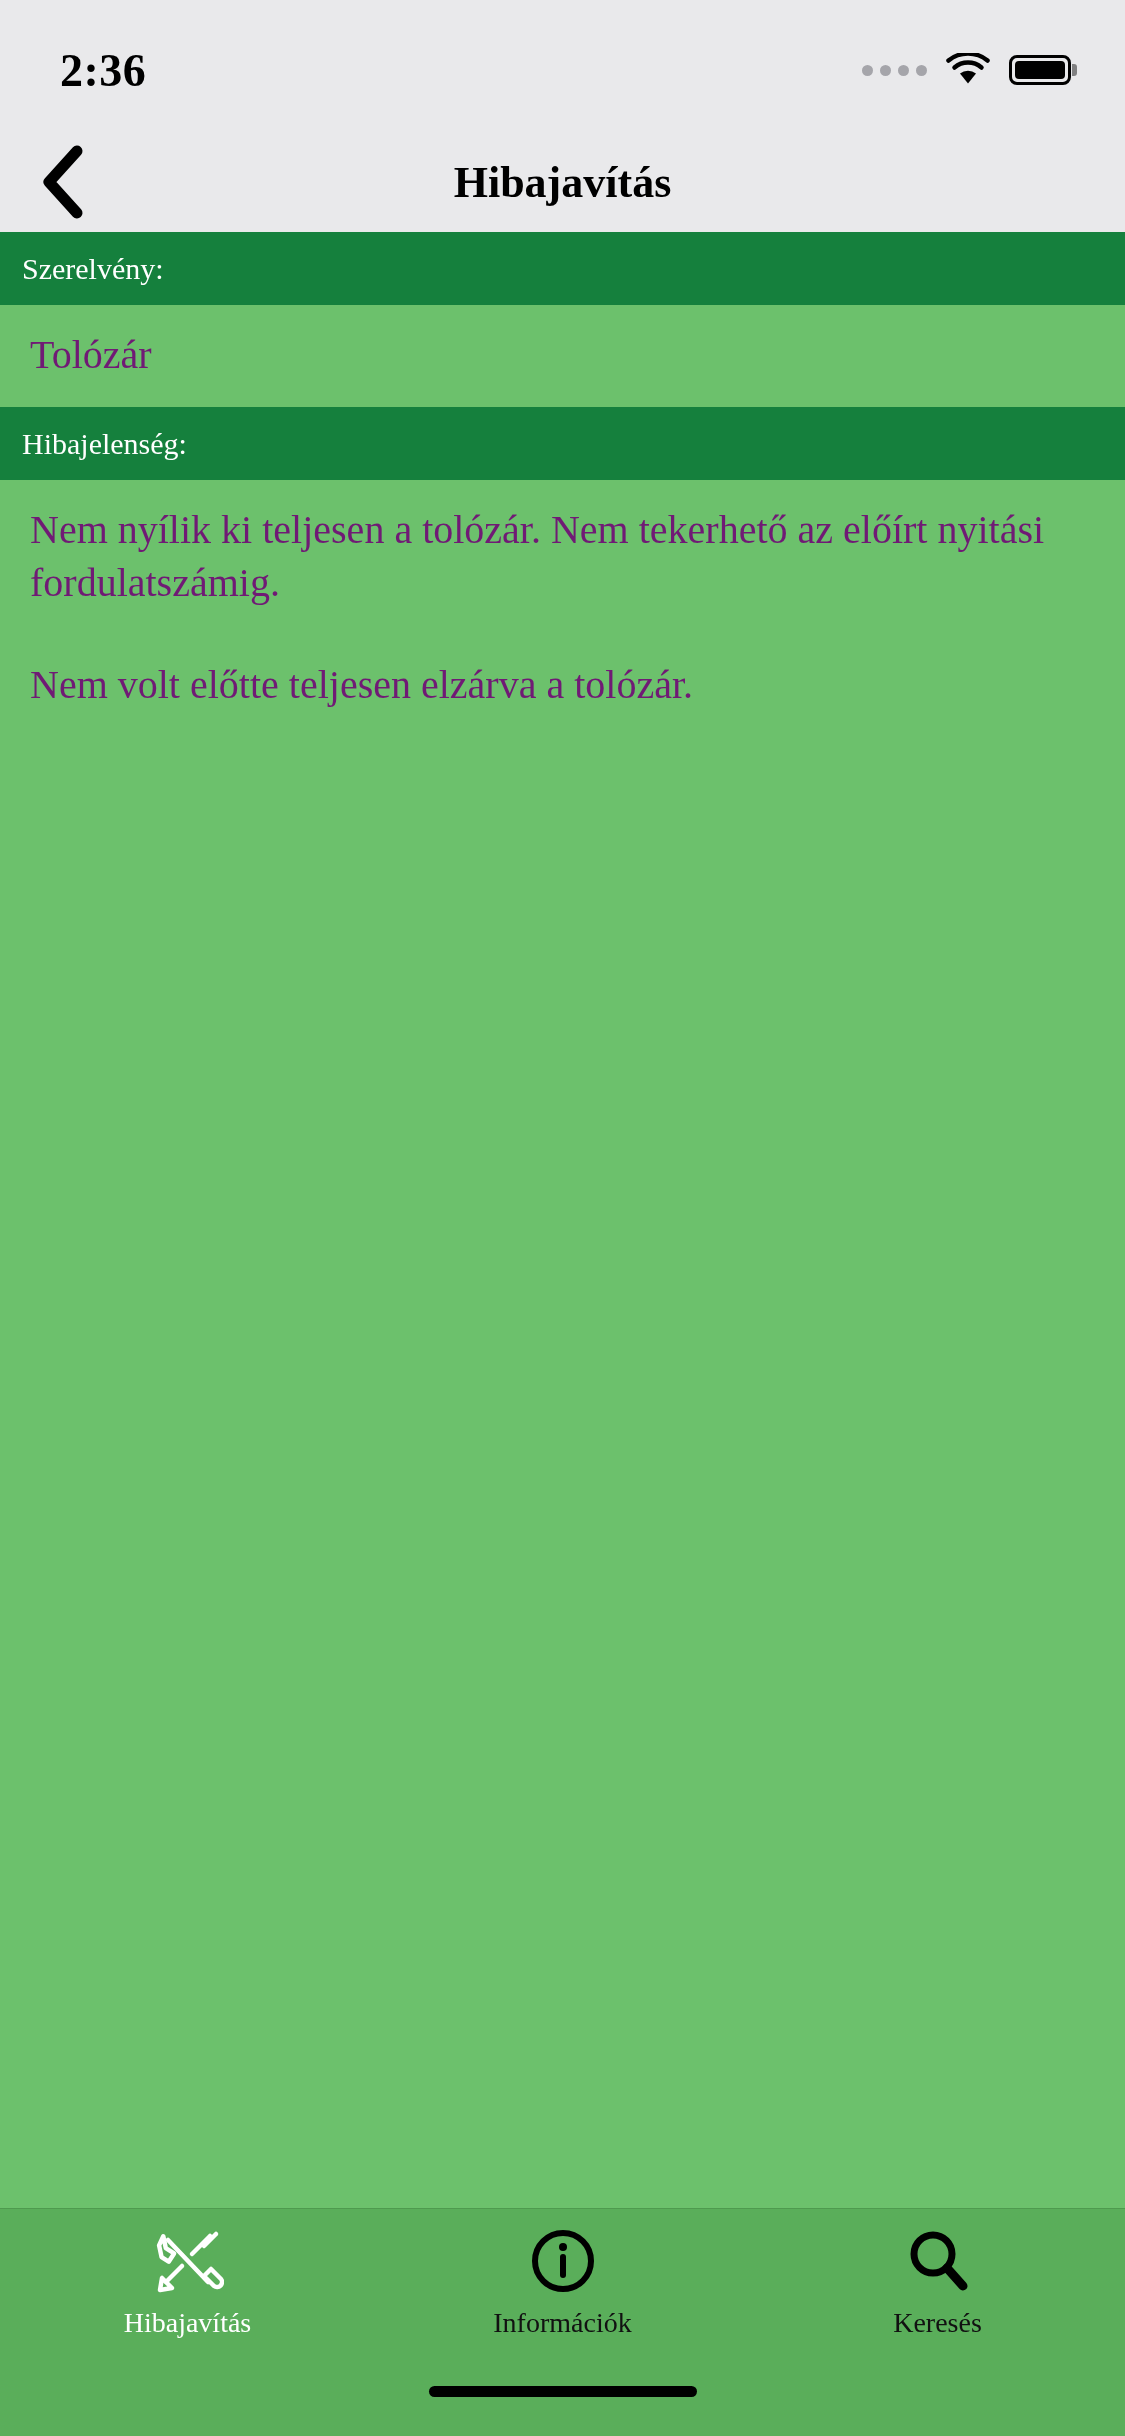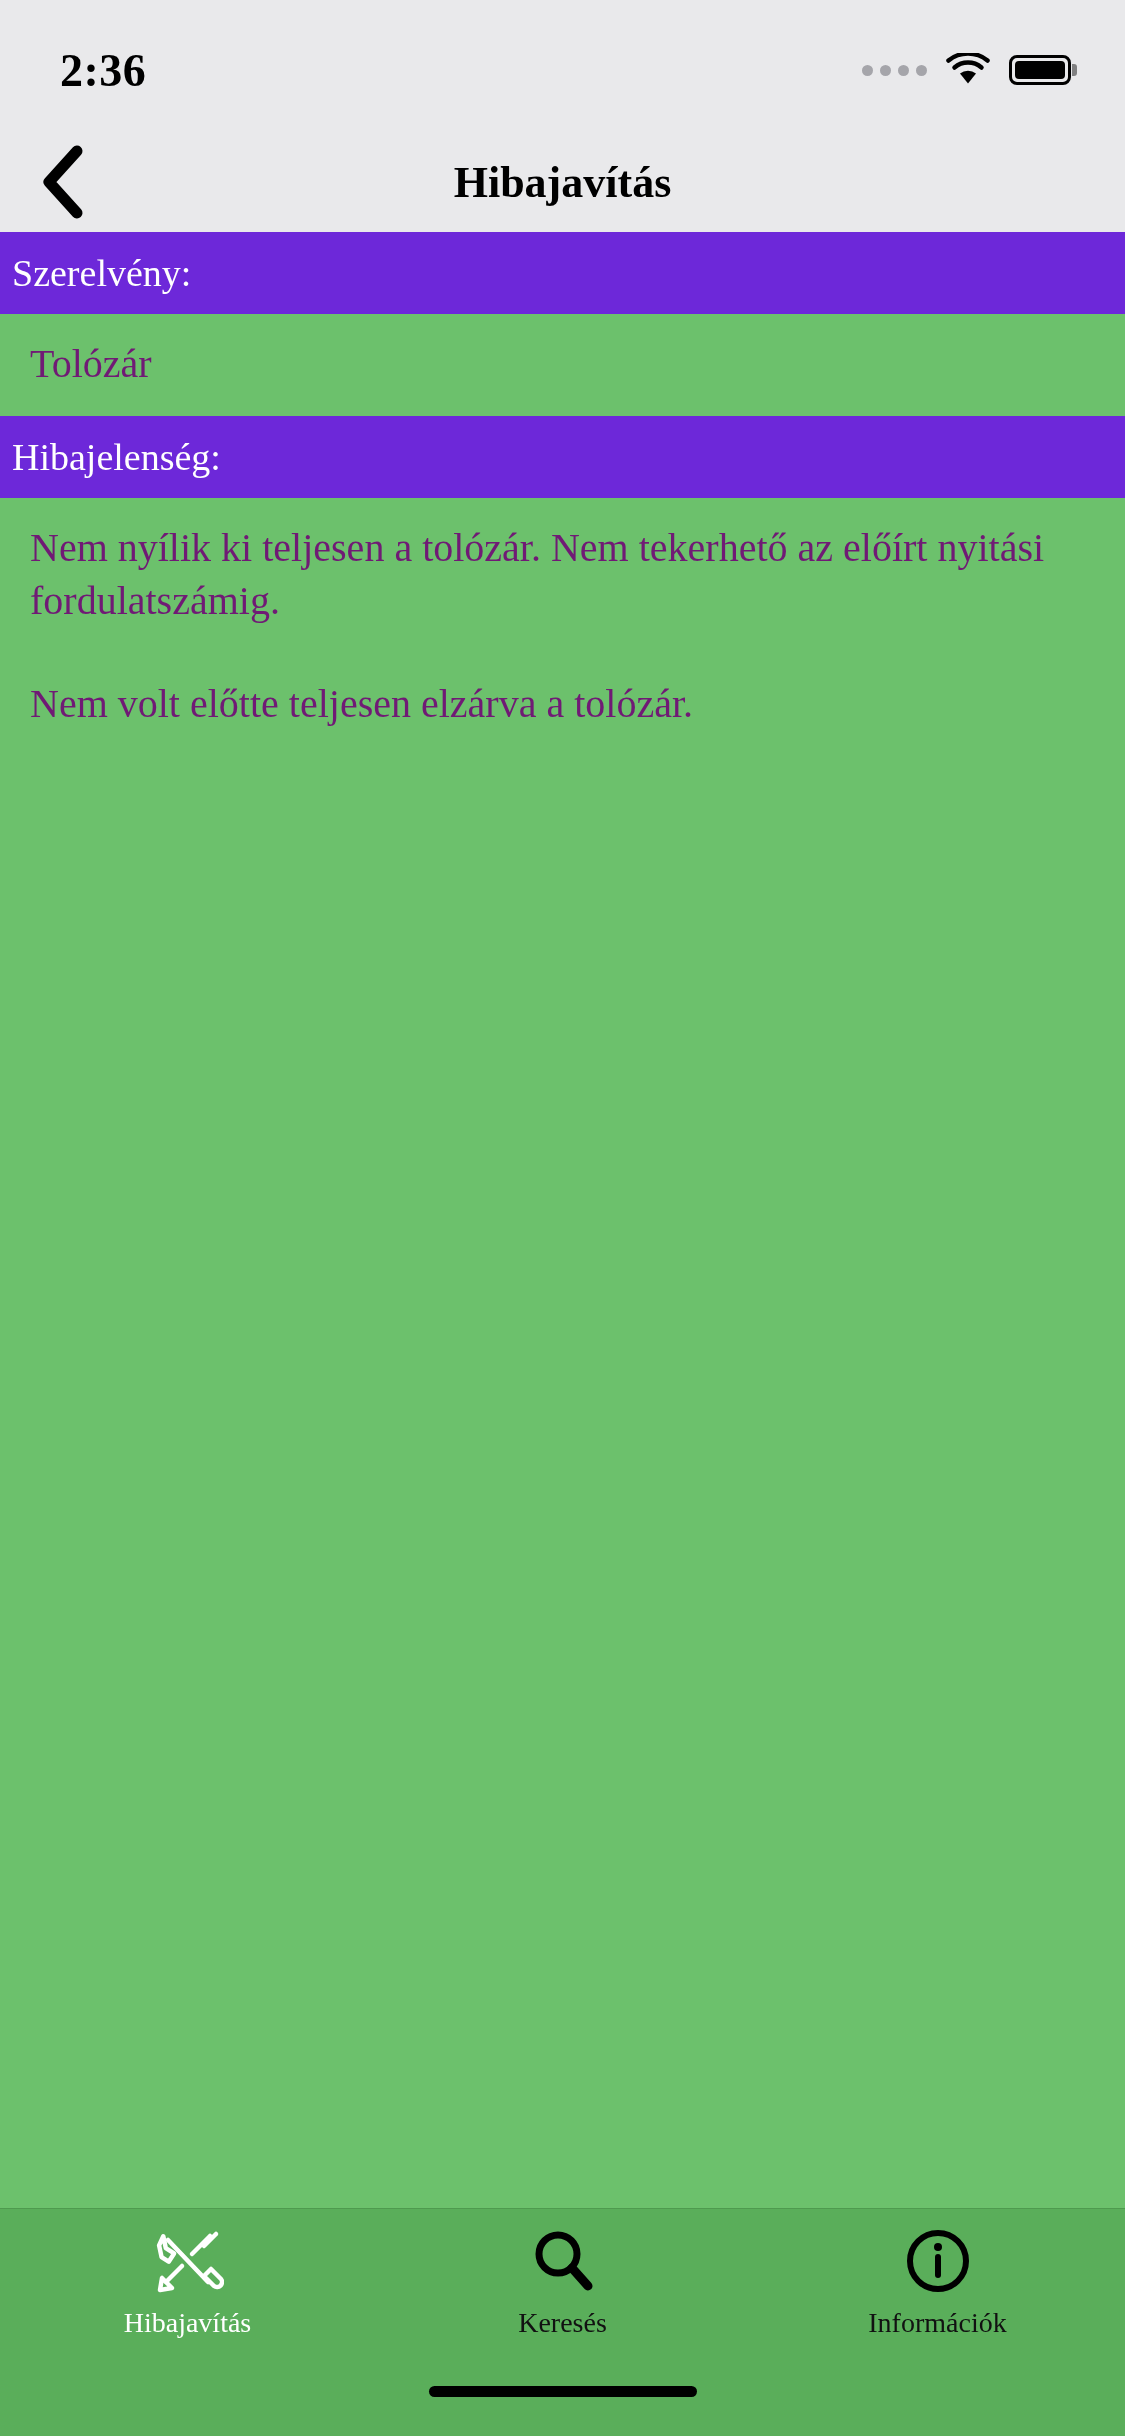--- a/index.html
+++ b/index.html
@@ -99,24 +99,24 @@
 
   
   .content {
     flex: 1 1 auto;
     background: #6cc16c;
     overflow: hidden;
     display: flex;
     flex-direction: column;
   }
   .section-header {
-    background: #6d28d9;
+    background: #15803d;
     color: #fff;
-    font-size: 38px;
-    padding: 20px 24px 18px 12px;
+    font-size: 30px;
+    padding: 20px 24px 18px 22px;
     line-height: 1.15;
   }
   .section-body {
     background: #6cc16c;
     color: #701a75;
     font-size: 40px;
     line-height: 1.32;
     padding: 24px 30px 26px 30px;
   }
 
@@ -221,37 +221,37 @@
             <path d="M10 50 L8 62 L20 60 Z"></path>
           </g>
         </svg>
       </div>
       <div class="tlabel">Hibajavítás</div>
     </div>
 
     <div class="tab selected">
       <div class="ticon">
         <svg width="72" height="68" viewBox="0 0 72 68">
-          <circle cx="31" cy="27" r="19" fill="none" stroke="#000" stroke-width="7"></circle>
-          <line x1="45" y1="41" x2="61" y2="59" stroke="#000" stroke-width="9" stroke-linecap="round"></line>
-        </svg>
-      </div>
-      <div class="tlabel">Keresés</div>
-    </div>
-
-    <div class="tab selected">
-      <div class="ticon">
-        <svg width="72" height="68" viewBox="0 0 72 68">
           <circle cx="36" cy="34" r="28" fill="none" stroke="#000" stroke-width="6"></circle>
           <circle cx="36" cy="20" r="4" fill="#000"></circle>
           <line x1="36" y1="30" x2="36" y2="48" stroke="#000" stroke-width="6" stroke-linecap="round"></line>
         </svg>
       </div>
       <div class="tlabel">Információk</div>
     </div>
 
+    <div class="tab selected">
+      <div class="ticon">
+        <svg width="72" height="68" viewBox="0 0 72 68">
+          <circle cx="31" cy="27" r="19" fill="none" stroke="#000" stroke-width="7"></circle>
+          <line x1="45" y1="41" x2="61" y2="59" stroke="#000" stroke-width="9" stroke-linecap="round"></line>
+        </svg>
+      </div>
+      <div class="tlabel">Keresés</div>
+    </div>
+
   </div>
 
   <div class="home-bar-wrap">
     <div class="home-bar"></div>
   </div>
 
 </div>
 
 </body></html>

